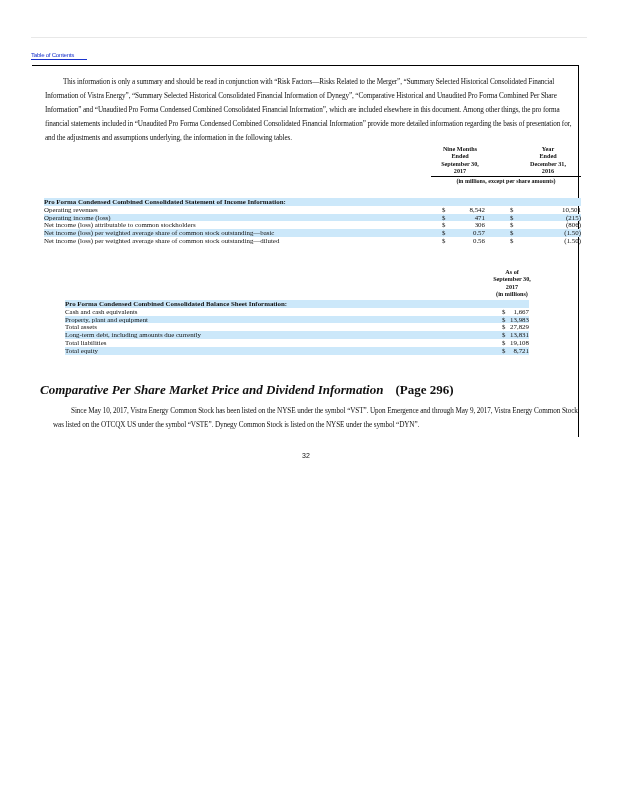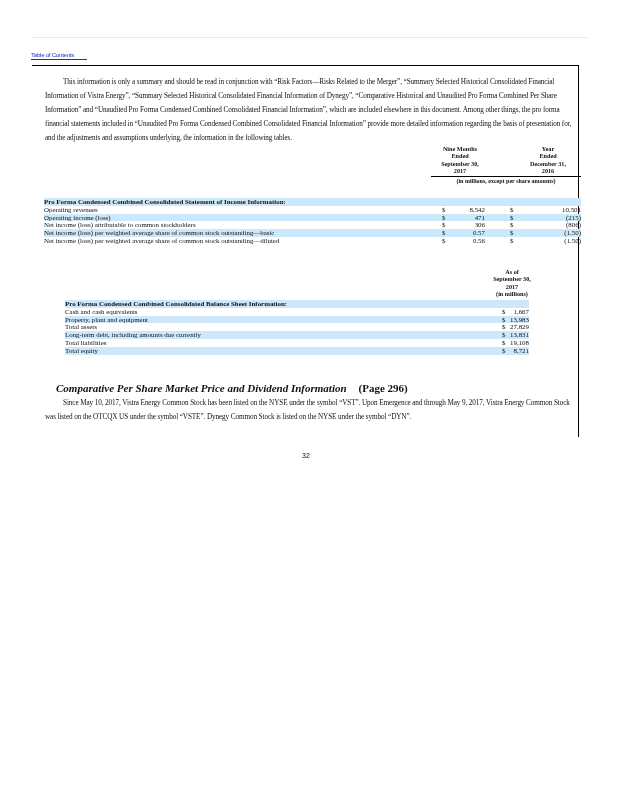--- a/index.html
+++ b/index.html
@@ -21,21 +21,21 @@
   .row.shade { background:#cce8fa; }
   .row.title { font-weight:bold; }
   .row .lbl { position:absolute; left:0; }
   .t1 .d1 { position:absolute; left:398px; }
   .t1 .v1 { position:absolute; right:96px; text-align:right; }
   .t1 .d2 { position:absolute; left:466px; }
   .t1 .v2 { position:absolute; right:0; text-align:right; }
   .t2 .d1 { position:absolute; left:437px; }
   .t2 .v1 { position:absolute; right:0; text-align:right; }
   .h-asof { position:absolute; left:480px; top:268px; width:64px; font-size:6.2px; font-weight:bold; text-align:center; line-height:7.4px; }
-  .sect { position:absolute; left:56px; top:382px; font-size:11px;text-align:center; }
+  .sect { position:absolute; left:40px; top:382px; font-size:13px;text-align:center; }
   .sect i { font-style:italic; font-weight:bold; }
   .sect .pg { margin-left:12px; font-weight:bold; }
   .p2 { top:396px; }
   .pagenum { position:absolute; left:302px; top:452px; font-family:"Liberation Sans", sans-serif; font-size:7px; }
 </style>
 </head>
 <body>
 
 <div class="topline"></div>
 <a class="toc">Table of Contents</a>
@@ -138,15 +138,15 @@
     </div>
   <div class="row shade">
       <span class="lbl">Total equity</span>
       <span class="d1">$</span>
       <span class="v1">8,721</span>
     </div>
 </div>
 
 <div class="sect"><i>Comparative Per Share Market Price and Dividend Information</i><span class="pg">(Page 296)</span></div>
 
-<p class="para p2" style="margin:0"><span class="ind"></span><span>Since May 10, 2017, Vistra Energy Common Stock has been listed on the NYSE under the symbol “VST”. Upon Emergence and through May 9, 2017, Vistra Energy Common Stock was listed on the OTCQX US under the symbol “VSTE”. Dynegy Common Stock is listed on the NYSE under the symbol “DYN”.</span></p>
+<p class="para p2" style="margin:8px"><span class="ind"></span><span>Since May 10, 2017, Vistra Energy Common Stock has been listed on the NYSE under the symbol “VST”. Upon Emergence and through May 9, 2017, Vistra Energy Common Stock was listed on the OTCQX US under the symbol “VSTE”. Dynegy Common Stock is listed on the NYSE under the symbol “DYN”.</span></p>
 
 <div class="pagenum">32</div>
 
 </body></html>

